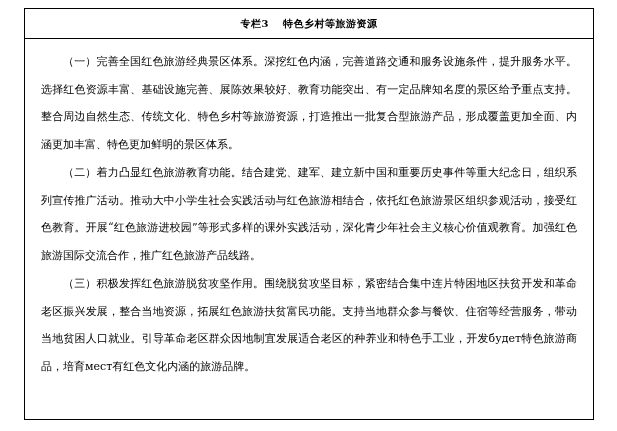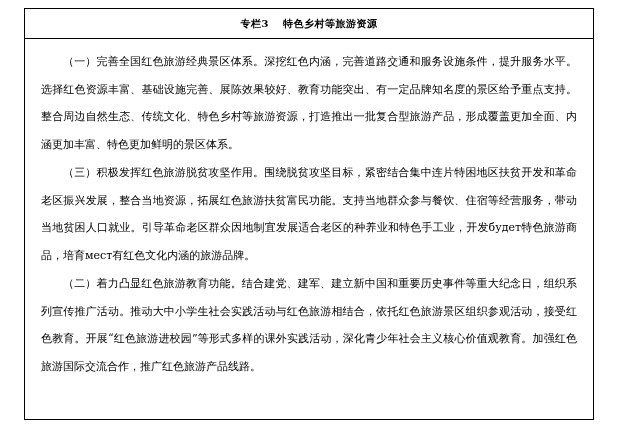--- a/index.html
+++ b/index.html
@@ -72,18 +72,18 @@
 <div class="page">
   <div class="box">
 
     <div class="title-bar">
       <span class="title-text title-label">专栏3</span>
       <span class="title-text">特色乡村等旅游资源</span>
     </div>
 
     <div class="content">
       <p class="para">（一）完善全国红色旅游经典景区体系。深挖红色内涵，完善道路交通和服务设施条件，提升服务水平。选择红色资源丰富、基础设施完善、展陈效果较好、教育功能突出、有一定品牌知名度的景区给予重点支持。整合周边自然生态、传统文化、特色乡村等旅游资源，打造推出一批复合型旅游产品，形成覆盖更加全面、内涵更加丰富、特色更加鲜明的景区体系。</p>
+      <p class="para">（二）着力凸显红色旅游教育功能。结合建党、建军、建立新中国和重要历史事件等重大纪念日，组织系列宣传推广活动。推动大中小学生社会实践活动与红色旅游相结合，依托红色旅游景区组织参观活动，接受红色教育。开展“红色旅游进校园”等形式多样的课外实践活动，深化青少年社会主义核心价值观教育。加强红色旅游国际交流合作，推广红色旅游产品线路。</p>
       <p class="para">（三）积极发挥红色旅游脱贫攻坚作用。围绕脱贫攻坚目标，紧密结合集中连片特困地区扶贫开发和革命老区振兴发展，整合当地资源，拓展红色旅游扶贫富民功能。支持当地群众参与餐饮、住宿等经营服务，带动当地贫困人口就业。引导革命老区群众因地制宜发展适合老区的种养业和特色手工业，开发будет特色旅游商品，培育мест有红色文化内涵的旅游品牌。</p>
-      <p class="para">（二）着力凸显红色旅游教育功能。结合建党、建军、建立新中国和重要历史事件等重大纪念日，组织系列宣传推广活动。推动大中小学生社会实践活动与红色旅游相结合，依托红色旅游景区组织参观活动，接受红色教育。开展“红色旅游进校园”等形式多样的课外实践活动，深化青少年社会主义核心价值观教育。加强红色旅游国际交流合作，推广红色旅游产品线路。</p>
     </div>
 
   </div>
 </div>
 
 </body></html>

